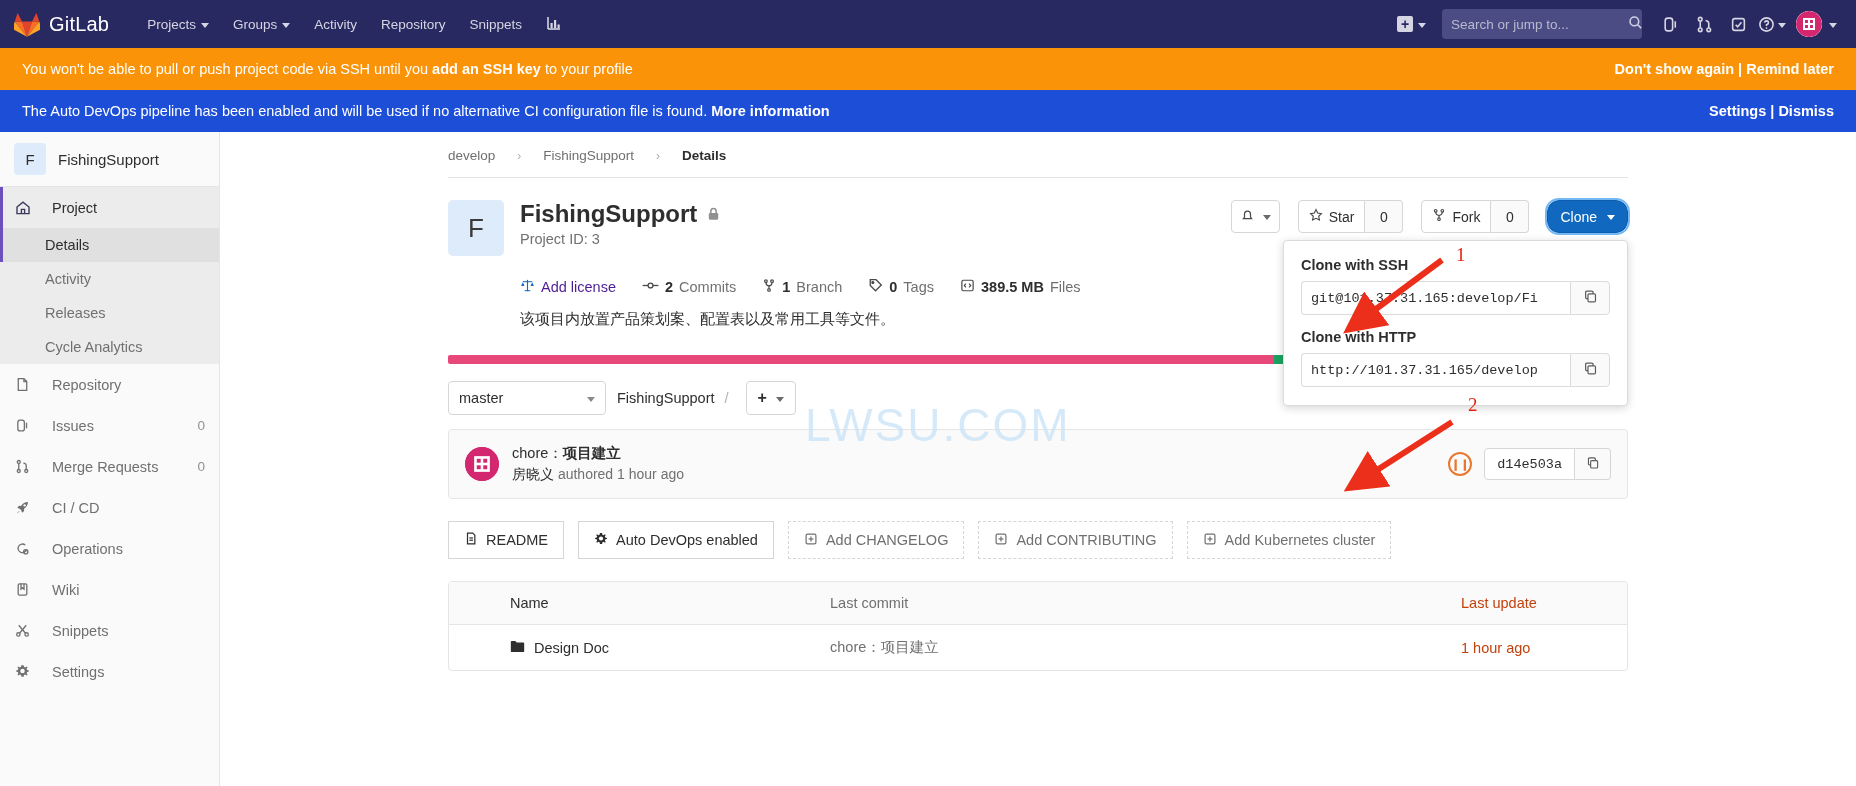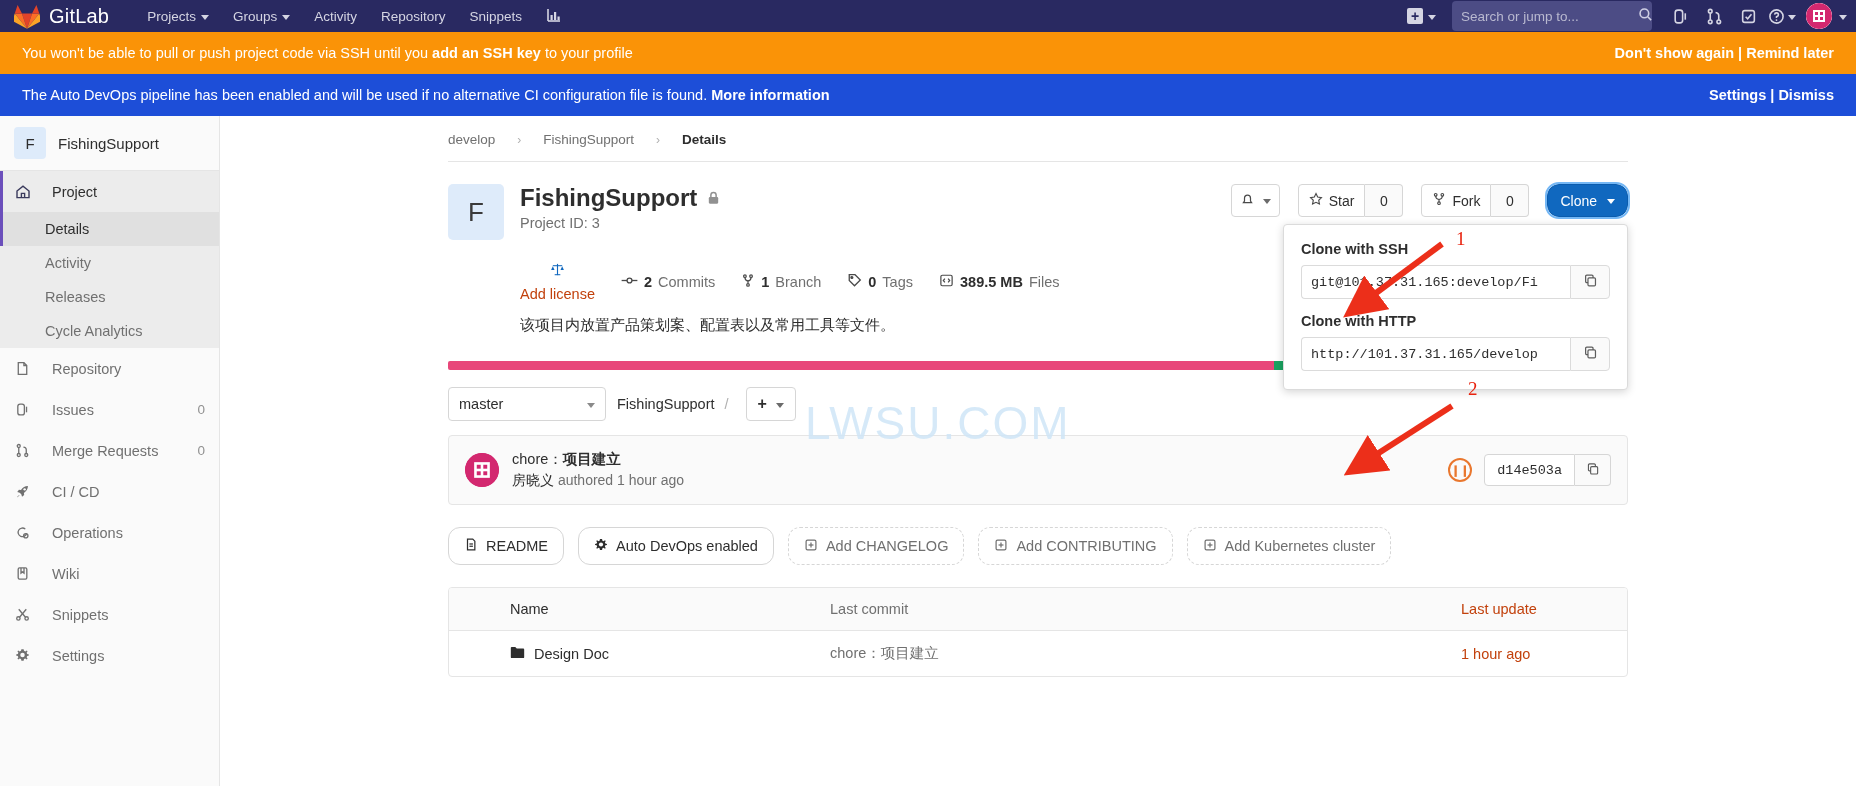--- a/index.html
+++ b/index.html
@@ -5,22 +5,22 @@
   * { box-sizing: border-box; margin:0; padding:0; }
   html,body { width:1856px; height:786px; overflow:hidden; }
   body {
     font-family: "Liberation Sans", sans-serif;
     font-size: 14px;
     color:#2e2e2e;
     background:#fff;
   }
   
   .topnav{
-    height:32px; background:#292961; display:flex; align-items:center;
-    padding:0 9px 0 14px; position:relative; z-index:40;
+    height:48px; background:#292961; display:flex; align-items:center;
+    padding:0 19px 0 14px; position:relative; z-index:40;
   }
   .brand{ display:flex; align-items:center; gap:9px; margin-right:26px; }
   .tanuki{ width:26px; height:25px; position:relative; }
   .tanuki svg{ display:block; }
   .brand-name{ color:#fff; font-size:20px; letter-spacing:.2px; }
   .nav-items{ display:flex; align-items:center; gap:0; }
   .nav-item{
     color:#d5d5e3; font-size:13.5px; padding:14px 12px; display:flex;
     align-items:center; gap:5px; cursor:pointer; white-space:nowrap;
   }
@@ -144,21 +144,21 @@
   }
   .clone-cp{
     width:40px;border:1px solid #dbdbdb;border-radius:0 4px 4px 0;background:#fafafa;
     display:flex;align-items:center;justify-content:center;cursor:pointer;color:#5c5c5c;
   }
 
   
   .stats{ display:flex; align-items:center; gap:26px; margin:22px 0 0 72px; font-size:14.5px; }
   .stat{ display:flex; align-items:center; gap:6px; color:#707070; cursor:pointer; }
   .stat b{ color:#2e2e2e; }
-  .stat.link{ color:#c2410c;flex-direction:column; }
+  .stat.link{ color:#4c1d95; }
   .desc{ margin:14px 0 0 72px; font-size:15px; color:#2e2e2e; }
 
   
   .langbar{ display:flex; height:9px; border-radius:2px; overflow:hidden; margin:26px 0 0 0; }
 
   
   .branchrow{ display:flex; align-items:center; gap:11px; margin-top:17px; }
   .select{
     width:158px;height:34px;border:1px solid #d6d6d6;border-radius:4px;background:#fff;
     display:flex;align-items:center;justify-content:space-between;padding:0 10px;
@@ -194,42 +194,42 @@
     font-size:13.5px;color:#2e2e2e;
   }
   .sha-cp{
     width:36px;height:32px;border:1px solid #d6d6d6;border-left:none;border-radius:0 4px 4px 0;
     background:#fafafa;display:flex;align-items:center;justify-content:center;cursor:pointer;color:#5c5c5c;
   }
 
   
   .quickrow{ display:flex; gap:14px; margin-top:22px; }
   .qbtn{
-    height:38px;border:1px solid #d6d6d6;border-radius:12px;background:#fff;
+    height:38px;border:1px solid #d6d6d6;border-radius:0;background:#fff;
     display:flex;align-items:center;gap:8px;padding:0 15px;font-size:14.5px;color:#2e2e2e;cursor:pointer;
   }
   .qbtn.dashed{ border-style:dashed; color:#707070; }
 
   
   .ftable{ margin-top:22px; border:1px solid #e5e5e5; border-radius:4px; overflow:hidden; }
   .fhead{ display:flex; background:#fafafa; border-bottom:1px solid #e5e5e5; padding:13px 16px; font-size:14.5px; color:#2e2e2e;}
   .frow{ display:flex; padding:13px 16px; font-size:14.5px; align-items:center;}
   .fc-name{ width:320px; display:flex; align-items:center; gap:9px;margin-left:45px; }
   .fc-commit{ flex:1; color:#707070; }
   .fc-upd{ width:150px; text-align:left; color:#c2410c; }
 
   
   .anno{ position:absolute; pointer-events:none; z-index:35; }
   .anno-num{
     position:absolute;color:#e8220e;font-size:19px;font-family:"Liberation Serif",serif;z-index:36;
   }
 
   
   .wm{
-    position:absolute; left:585px; top:280px; font-size:46px; letter-spacing:2px;
+    position:absolute; left:585px; top:266px; font-size:46px; letter-spacing:2px;
     color:#cfe6f7; font-family:"Liberation Sans", sans-serif; opacity:.85;
     pointer-events:none; z-index:5; font-weight:300;
   }
 </style>
 </head>
 <body>
 
 <div class="topnav">
   <div class="brand">
     <span class="tanuki">

